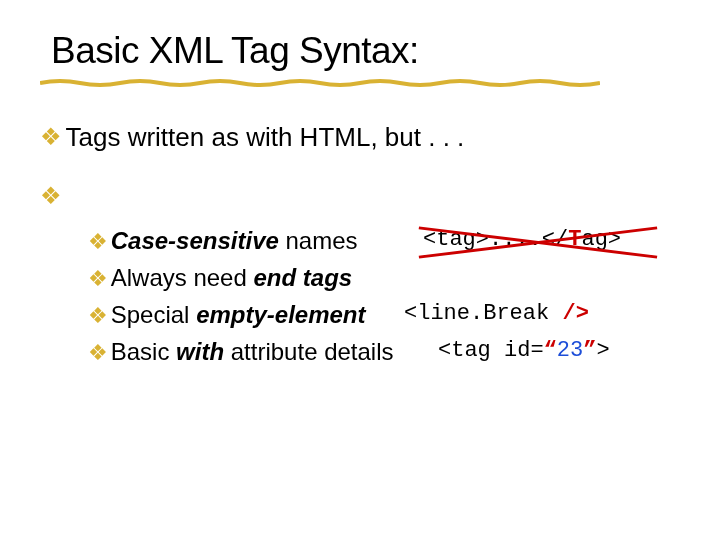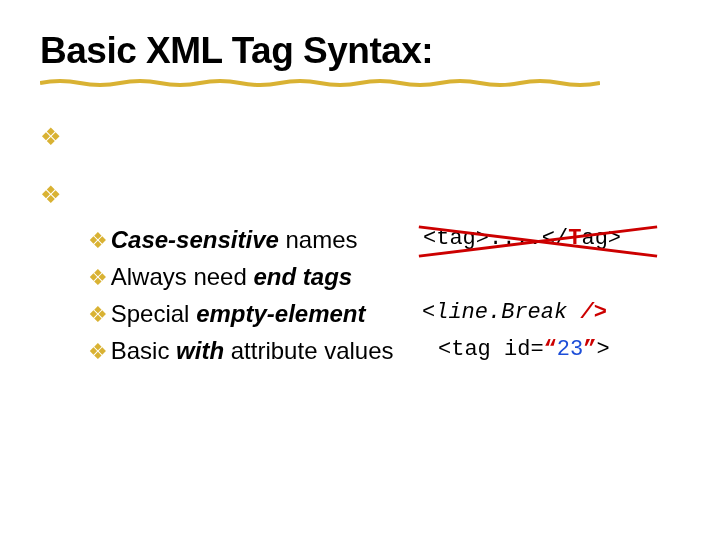--- a/index.html
+++ b/index.html
@@ -10,23 +10,24 @@
     font-family: Arial, Helvetica, sans-serif;
     color: #000;
     position: relative;
     overflow: hidden;
   }
   .slide {
     padding: 30px 40px 0 40px;
   }
   .title {
     font-size: 37px;
-    font-weight: 700;
+    font-weight: 400;
     letter-spacing: -0.5px;
     font-family: Arial, "Arial Black", sans-serif;
+    margin-left: 11px;
   }
   .underline {
     margin-top: 6px;
     width: 560px;
     height: 10px;
   }
   .body {
     margin-top: 30px;
   }
   .lvl1 {
@@ -90,20 +91,21 @@
   <div class="title">Basic XML Tag Syntax:</div>
 
   <svg class="underline" viewBox="0 0 560 10" preserveAspectRatio="none">
     <path d="M0,5 Q20,1 40,5 T80,5 T120,5 T160,5 T200,5 T240,5 T280,5 T320,5 T360,5 T400,5 T440,5 T480,5 T520,5 T560,5" stroke="#d9b233" stroke-width="4" fill="none"></path>
   </svg>
 
   <div class="body">
 
     <div class="lvl1">
       <span class="bullet">❖</span>
+      <span>Tags written as with HTML, but . . .</span>
     </div>
 
     <div class="lvl1">
       <span class="bullet">❖</span>
     </div>
 
     <div class="sublist">
 
       <div class="lvl2">
         <span class="bullet">❖</span>
@@ -124,29 +126,29 @@
         <span>
           <span>Always need </span><span class="bi">end tags</span>
         </span>
       </div>
 
       <div class="lvl2">
         <span class="bullet">❖</span>
         <span>
           <span>Special </span><span class="bi">empty-element</span>
         </span>
-        <span class="code" style="left:334px; top:0;font-style:italic;">
+        <span class="code" style="left:316px; top:0;">
           <span>&lt;line.Break </span><span class="red">/&gt;</span>
         </span>
       </div>
 
       <div class="lvl2">
         <span class="bullet">❖</span>
         <span>
-          <span>Basic </span><span class="bi">with</span><span> attribute values</span>
+          <span>Basic </span><span class="bi">with</span><span> attribute details</span>
         </span>
         <span class="code" style="left:350px; top:0;">
           <span>&lt;tag id=</span><span class="red">“</span><span class="green">23</span><span class="red">”</span><span>&gt;</span>
         </span>
       </div>
 
     </div>
   </div>
 </div>
 

